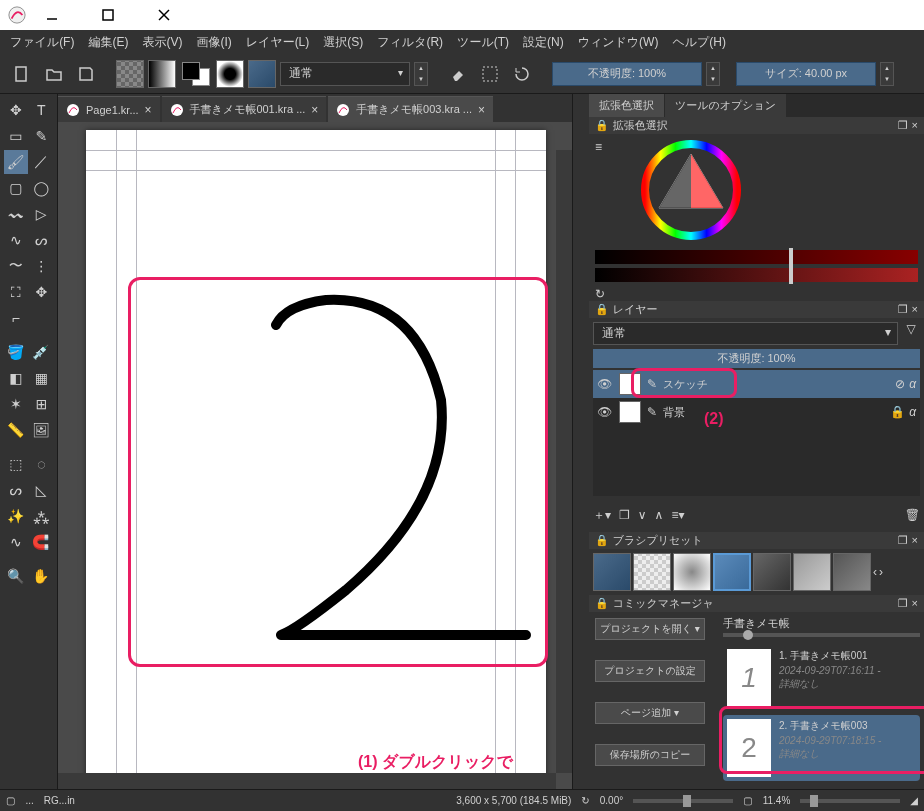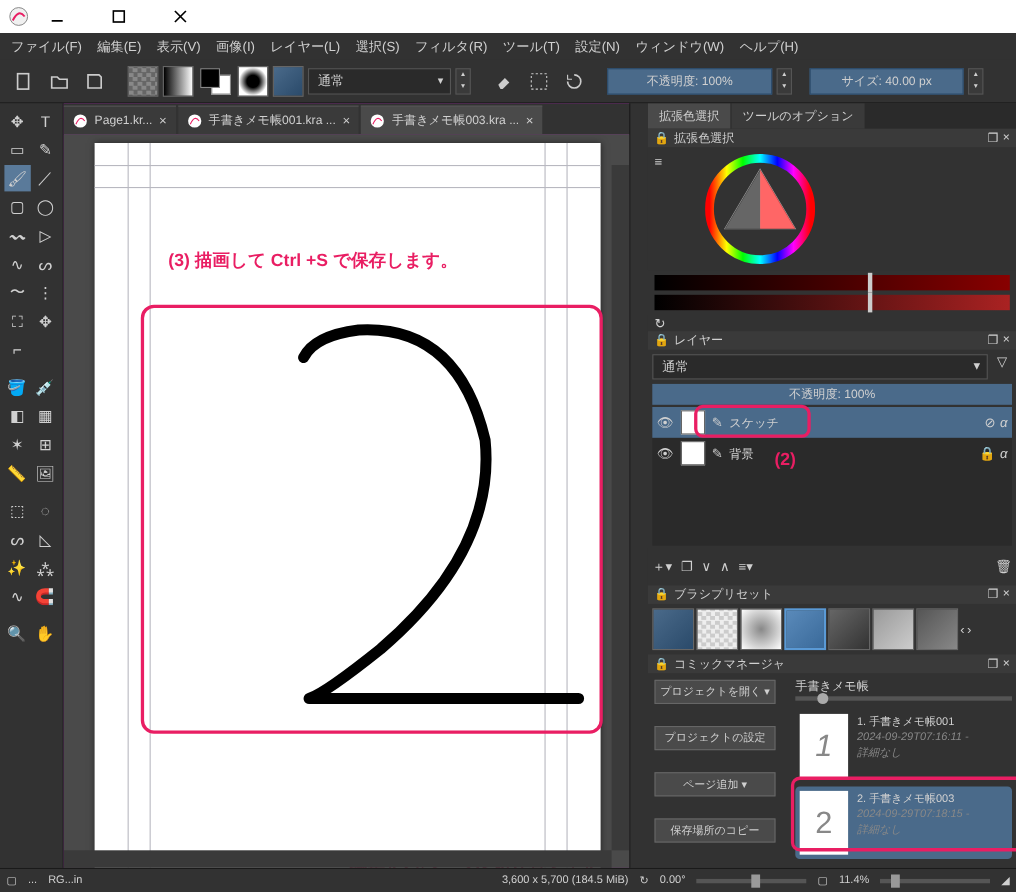--- a/index.html
+++ b/index.html
@@ -30,21 +30,21 @@
 .stepper { width: 14px; height: 24px; background: #3a3a3a; border: 1px solid #555; display: flex; flex-direction: column; }
 .stepper div { flex: 1; display: flex; align-items: center; justify-content: center; font-size: 6px; }
 
 
 .main { display: flex; height: calc(100% - 30px - 24px - 40px - 22px); }
 .toolbox { width: 58px; background: #323232; padding: 4px; display: flex; flex-direction: column; gap: 2px; border-right: 1px solid #1a1a1a; }
 .toolrow { display: flex; gap: 2px; }
 .tool { width: 24px; height: 24px; display: flex; align-items: center; justify-content: center; border: 1px solid transparent; font-size: 14px; }
 .tool.active { background: #5a7a9a; }
 
-.center { flex: 1; display: flex; flex-direction: column; background: #a21caf; text-align: center; }
+.center { flex: 1; display: flex; flex-direction: column; background: #be185d; text-align: center; }
 .tabs { height: 28px; display: flex; background: #323232; align-items: flex-end; }
 .tab { background: #3a3a3a; padding: 4px 8px; margin-right: 2px; display: flex; align-items: center; gap: 6px; font-size: 11px; border-top: 1px solid #555; height: 26px; }
 .tab.active { background: #4a4a4a; }
 .tab .close { font-size: 12px; cursor: pointer; }
 .tab .klogo { width: 14px; height: 14px; }
 .canvas-area { flex: 1; position: relative; background: #4a4a4a; overflow: hidden; }
 .canvas-page { position: absolute; left: 28px; top: 8px; width: 460px; height: 716px; background: #fff; box-shadow: 0 0 6px rgba(0,0,0,.5); }
 .guide-v { position: absolute; top: 0; bottom: 0; width: 1px; background: #b8b8c0; }
 .guide-h { position: absolute; left: 0; right: 0; height: 1px; background: #b8b8c0; }
 .annotation { position: absolute; color: #e91e63; font-weight: bold; font-size: 16px; pointer-events: none; }
@@ -335,22 +335,22 @@
         <div class="guide-v" style="right:50px"></div>
         <div class="guide-v" style="right:30px"></div>
         <div class="guide-h" style="top:20px"></div>
         <div class="guide-h" style="top:40px"></div>
 
         <svg viewBox="0 0 460 716" width="460" height="716" style="position:absolute;left:0;top:0">
           <path d="M190 195 Q200 175 240 170 Q330 165 355 270 Q365 370 260 460 Q210 500 195 505 L440 505" fill="none" stroke="#000" stroke-width="10" stroke-linecap="round" stroke-linejoin="round"></path>
         </svg>
       </div>
 
-      <div class="annotation" style="left:95px; top:105px">(3) 描画して Ctrl +S で保存します。</div>
       <div class="highlight-box" style="left:70px; top:155px; width:420px; height:390px"></div>
+      <div class="annotation" style="left:300px; top:630px">(1) ダブルクリックで</div>
       <div class="annotation" style="left:260px; top:655px">編集するページを切り替えます。</div>
       <div class="scrollbar-v"></div>
       <div class="scrollbar-h"></div>
     </div>
   </div>
 
   <div class="right">
     <div class="panel-tabs">
       <div class="ptab active">拡張色選択</div>
       <div class="ptab">ツールのオプション</div>

